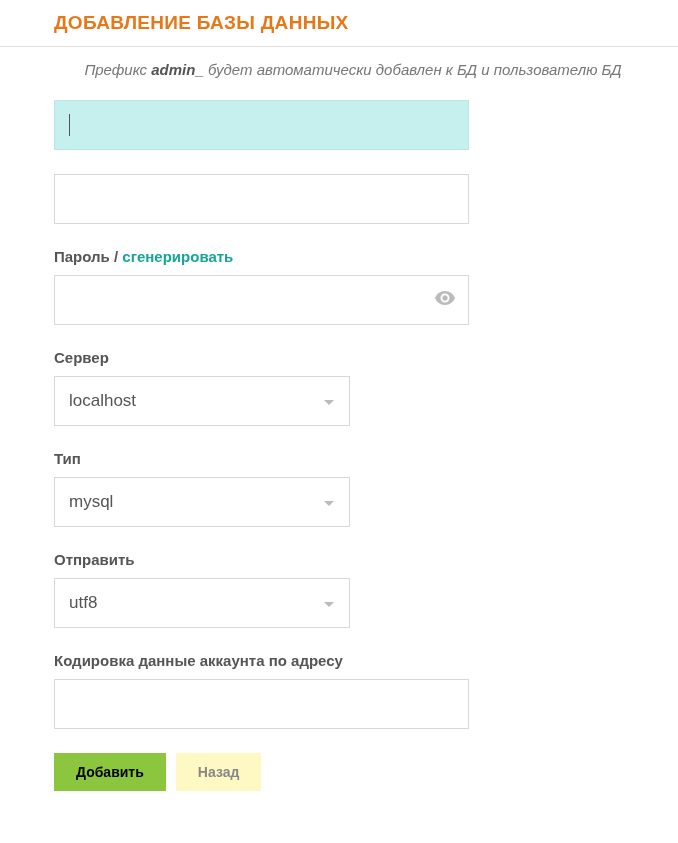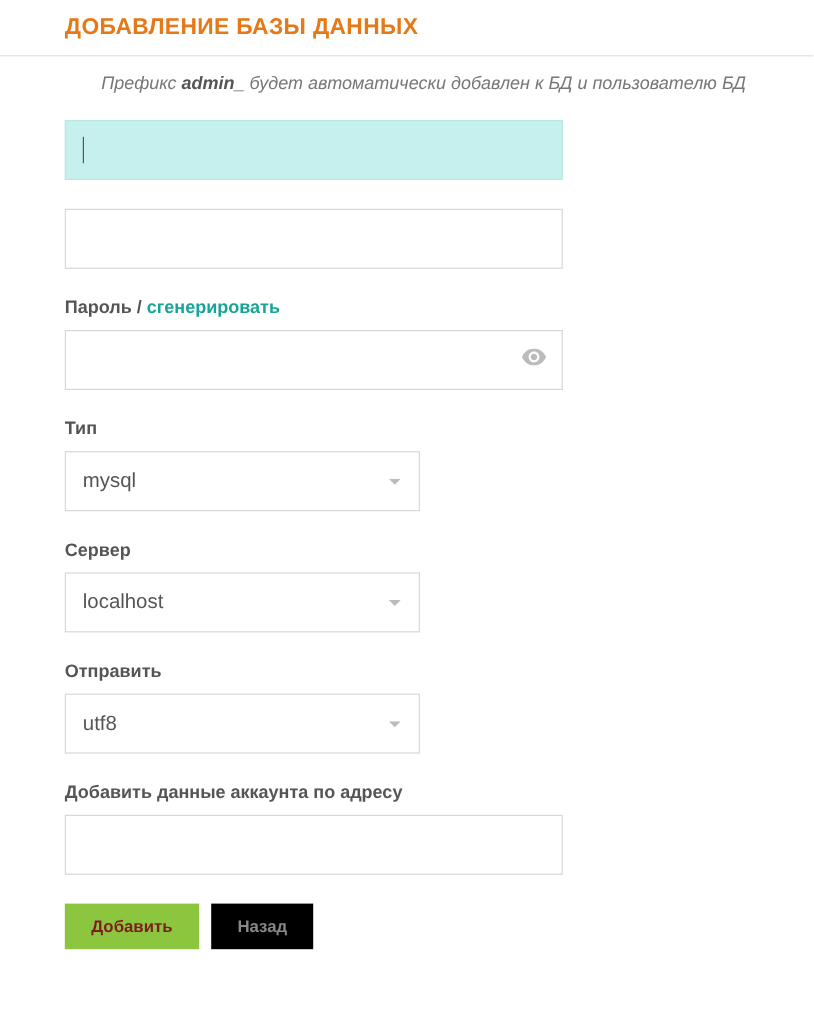--- a/index.html
+++ b/index.html
@@ -119,24 +119,24 @@
     .btn {
       height: 38px;
       padding: 0 22px;
       border: none;
       font-size: 14px;
       font-weight: 600;
       cursor: pointer;
     }
     .btn-primary {
       background: #8cc63f;
-      color: #7f1d1d;
+      color: #000000;
     }
     .btn-secondary {
-      background: #000000;
+      background: #fef9c3;
       color: #888;
     }
     .cursor-line {
       display: inline-block;
       width: 1px;
       height: 22px;
       background: #555;
       vertical-align: middle;
       margin-left: 0px;
     }
@@ -172,63 +172,63 @@
       <input type="password" class="text-input" value="" style="">
       <span class="eye-icon">
         <svg width="20" height="14" viewBox="0 0 20 14" fill="none">
           <path d="M10 0C5 0 1.7 3.1 0 7c1.7 3.9 5 7 10 7s8.3-3.1 10-7c-1.7-3.9-5-7-10-7zm0 11.5c-2.5 0-4.5-2-4.5-4.5S7.5 2.5 10 2.5s4.5 2 4.5 4.5-2 4.5-4.5 4.5zm0-7.2c-1.5 0-2.7 1.2-2.7 2.7s1.2 2.7 2.7 2.7 2.7-1.2 2.7-2.7-1.2-2.7-2.7-2.7z" fill="#bbb"></path>
         </svg>
       </span>
     </div>
   </div>
 
   <div class="form-group">
+    <label class="form-label">Сервер</label>
+    <div class="select-wrapper">
+      <div class="select-input">
+        <span>localhost</span>
+      </div>
+      <span class="select-caret">
+        <svg width="10" height="6" viewBox="0 0 10 6">
+            <path d="M0 0 L5 5 L10 0 Z" fill="#bbb"></path>
+          </svg>
+      </span>
+    </div>
+  </div>
+
+  <div class="form-group">
     <label class="form-label">Тип</label>
     <div class="select-wrapper">
       <div class="select-input">
         <span>mysql</span>
       </div>
       <span class="select-caret">
         <svg width="10" height="6" viewBox="0 0 10 6">
             <path d="M0 0 L5 5 L10 0 Z" fill="#bbb"></path>
           </svg>
       </span>
     </div>
   </div>
 
   <div class="form-group">
-    <label class="form-label">Сервер</label>
-    <div class="select-wrapper">
-      <div class="select-input">
-        <span>localhost</span>
-      </div>
-      <span class="select-caret">
-        <svg width="10" height="6" viewBox="0 0 10 6">
-            <path d="M0 0 L5 5 L10 0 Z" fill="#bbb"></path>
-          </svg>
-      </span>
-    </div>
-  </div>
-
-  <div class="form-group">
     <label class="form-label">Отправить</label>
     <div class="select-wrapper">
       <div class="select-input">
         <span>utf8</span>
       </div>
       <span class="select-caret">
         <svg width="10" height="6" viewBox="0 0 10 6">
             <path d="M0 0 L5 5 L10 0 Z" fill="#bbb"></path>
           </svg>
       </span>
     </div>
   </div>
 
   <div class="form-group">
-    <label class="form-label">Добавить данные аккаунта по адресу</label>
+    <label class="form-label">Кодировка данные аккаунта по адресу</label>
     <input type="text" class="text-input" value="" style="">
   </div>
 
   <div class="button-row">
     <button class="btn btn-primary">Добавить</button>
     <button class="btn btn-secondary">Назад</button>
   </div>
 
 </div>
 

